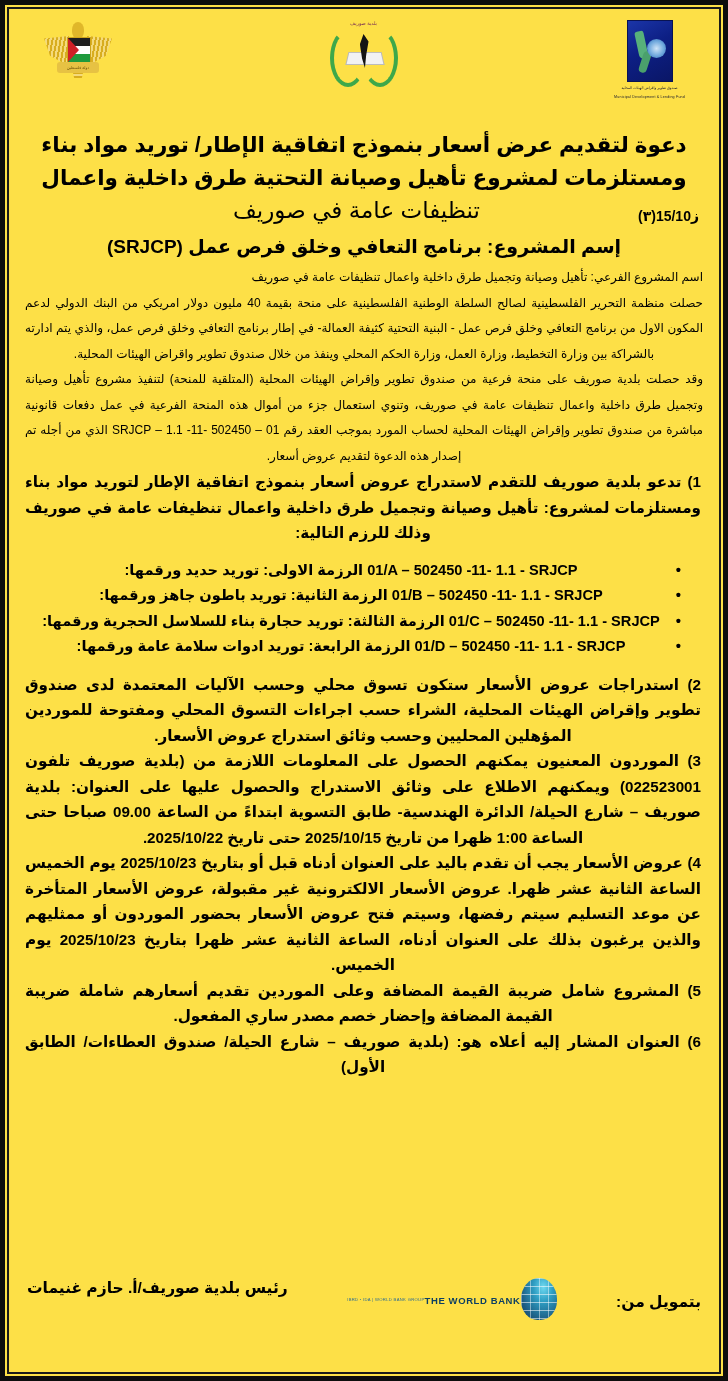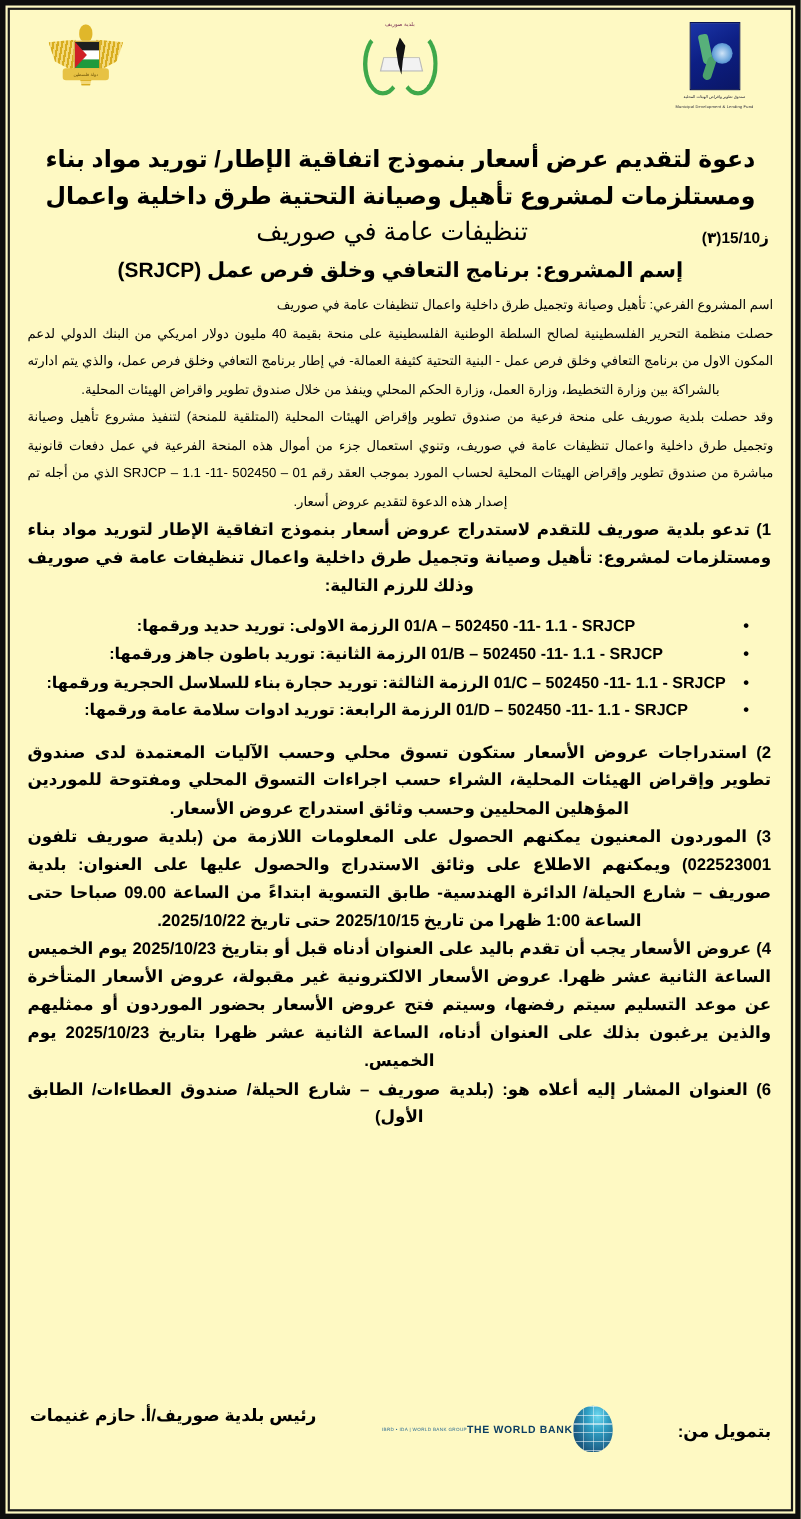--- a/index.html
+++ b/index.html
@@ -13,21 +13,21 @@
     height: 1381px;
     font-family: "Liberation Sans", "DejaVu Sans", sans-serif;
     overflow: hidden;
   }
 
   
   .page {
     box-sizing: border-box;
     width: 728px;
     height: 1381px;
-    background: #fef9c3;
+    background: #fde047;
     border: 5px solid #0d0d0d;
     padding: 2px;
   }
   .page-inner {
     box-sizing: border-box;
     width: 100%;
     height: 100%;
     border: 2px solid #1a1a1a;
     padding: 6px 10px 4px 10px;
     display: flex;
@@ -398,20 +398,21 @@
         </li>
         <li>
           <span class="ltr">01/D – 502450 -11- 1.1 - SRJCP</span>
           <span>الرزمة الرابعة: توريد ادوات سلامة عامة ورقمها:</span>
         </li>
       </ul>
 
       <p class="num">2) استدراجات عروض الأسعار ستكون تسوق محلي وحسب الآليات المعتمدة لدى صندوق تطوير وإقراض الهيئات المحلية، الشراء حسب اجراءات التسوق المحلي ومفتوحة للموردين المؤهلين المحليين وحسب وثائق استدراج عروض الأسعار.</p>
       <p class="num">3) الموردون المعنيون يمكنهم الحصول على المعلومات اللازمة من (بلدية صوريف تلفون 022523001) ويمكنهم الاطلاع على وثائق الاستدراج والحصول عليها على العنوان: بلدية صوريف – شارع الحيلة/ الدائرة الهندسية- طابق التسوية ابتداءً من الساعة 09.00 صباحا حتى الساعة 1:00 ظهرا من تاريخ 2025/10/15 حتى تاريخ 2025/10/22.</p>
       <p class="num">4) عروض الأسعار يجب أن تقدم باليد على العنوان أدناه قبل أو بتاريخ 2025/10/23 يوم الخميس الساعة الثانية عشر ظهرا. عروض الأسعار الالكترونية غير مقبولة، عروض الأسعار المتأخرة عن موعد التسليم سيتم رفضها، وسيتم فتح عروض الأسعار بحضور الموردون أو ممثليهم والذين يرغبون بذلك على العنوان أدناه، الساعة الثانية عشر ظهرا بتاريخ 2025/10/23 يوم الخميس.</p>
+      <p class="num">5) المشروع شامل ضريبة القيمة المضافة وعلى الموردين تقديم أسعارهم شاملة ضريبة القيمة المضافة وإحضار خصم مصدر ساري المفعول.</p>
       <p class="num">6) العنوان المشار إليه أعلاه هو: (بلدية صوريف – شارع الحيلة/ صندوق العطاءات/ الطابق الأول)</p>
 
     </div>
 
     <div class="footer">
       <div class="funder-label">بتمويل من:</div>
 
       <div class="wb-block">
         <div class="wb-globe"></div>
         <div class="wb-name">THE WORLD BANK</div>

